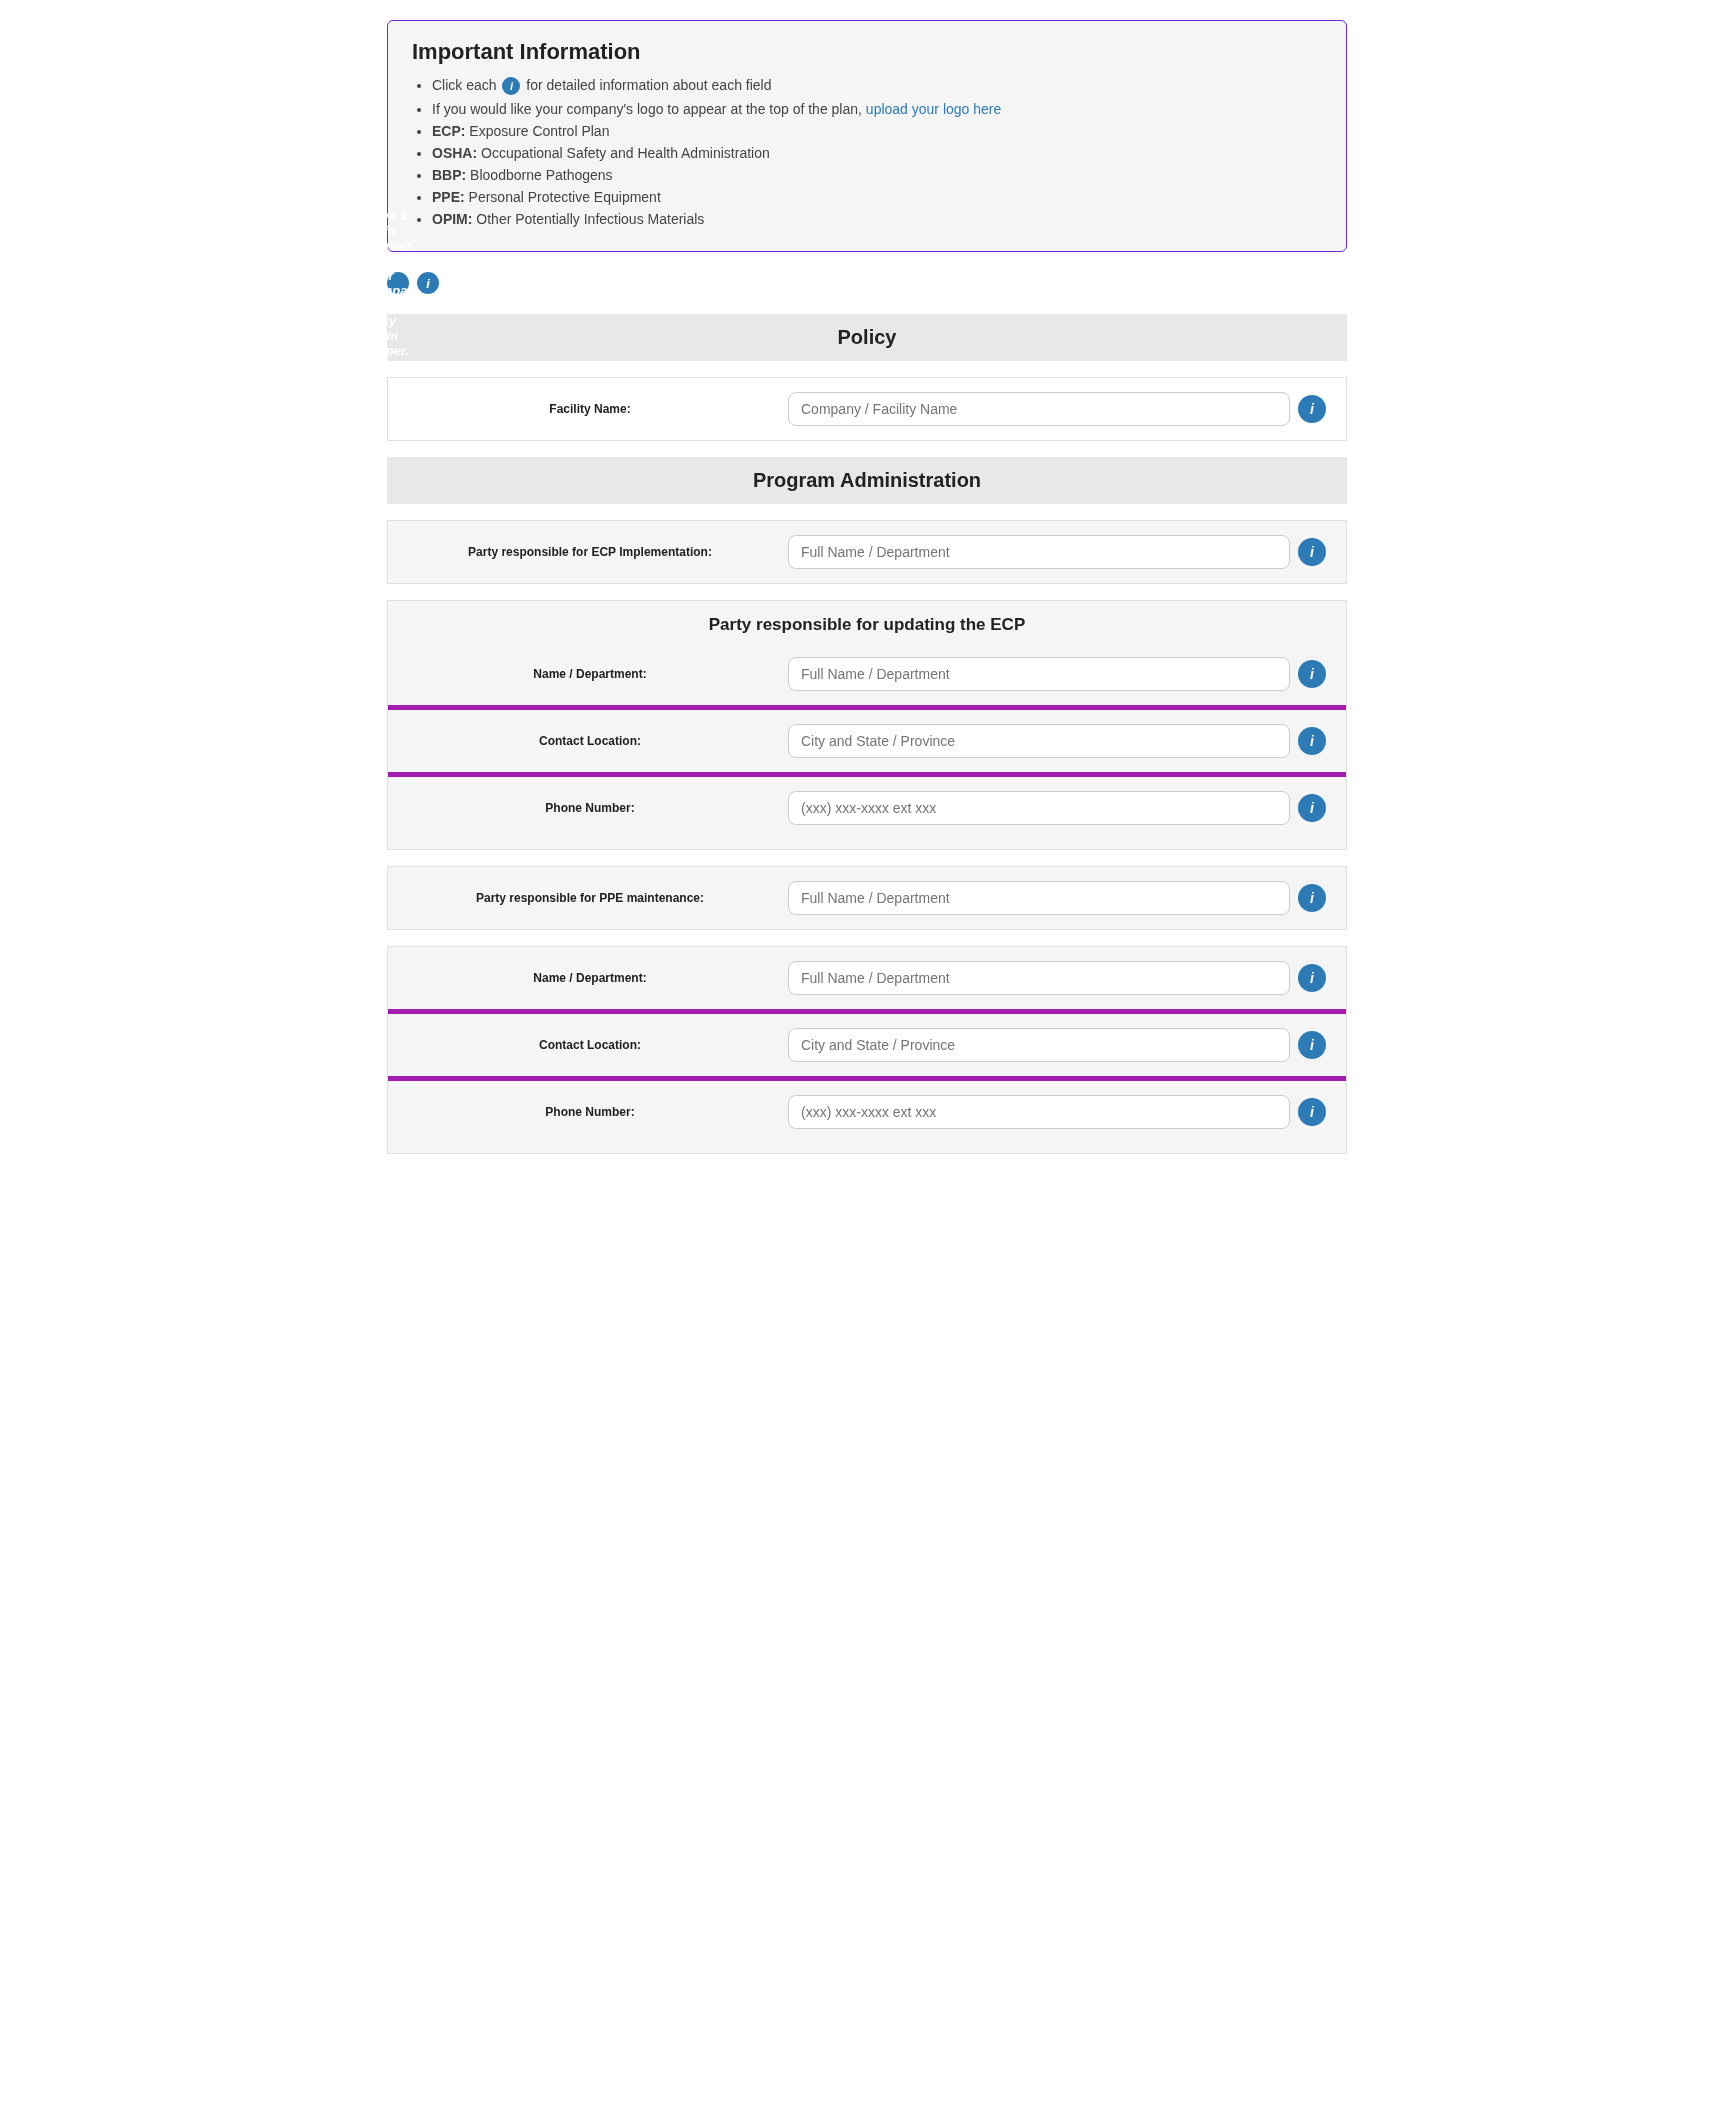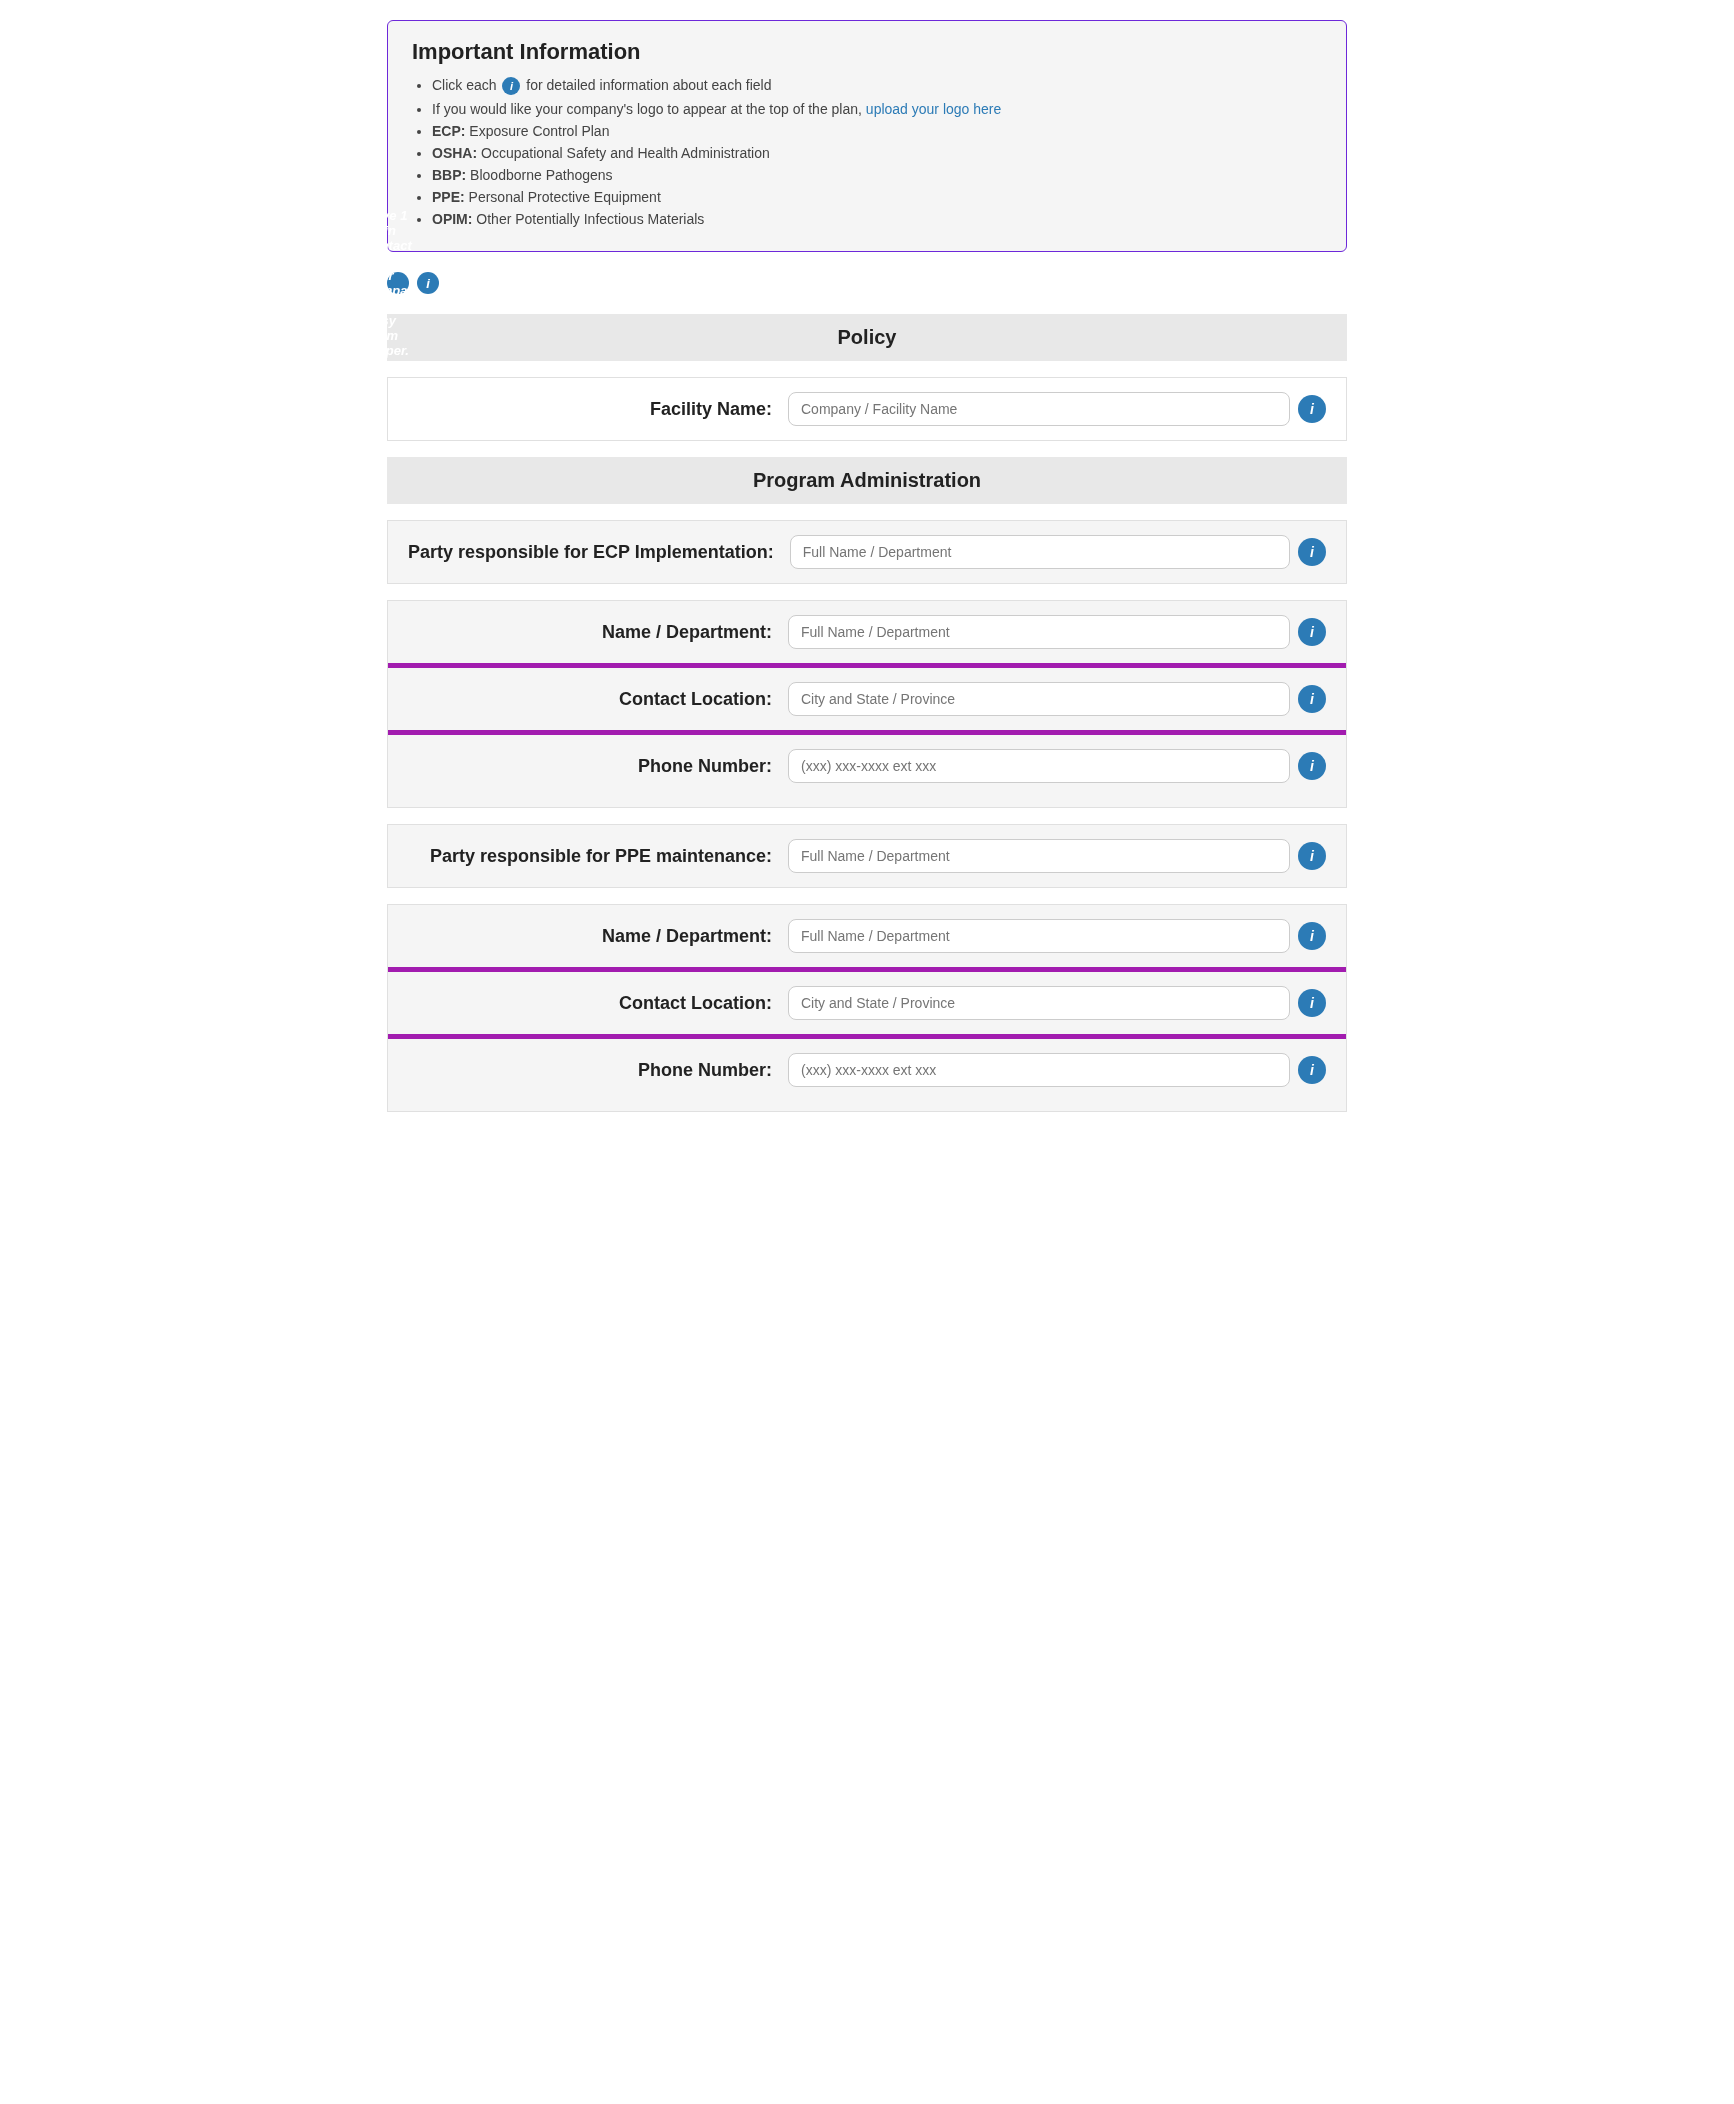--- a/index.html
+++ b/index.html
@@ -115,23 +115,23 @@
       padding: 14px 20px;
       background: #fff;
     }
 
     .form-row + .form-row {
       border-top: 5px solid #a21caf;
     }
 
     .form-label {
       font-weight: bold;
-      font-size: 18px;
-      color: #222;
-      text-align: right;
+      font-size: 12px;
+      color: #222;
+      text-align: center;
       min-width: 380px;
       padding-right: 16px;
     }
 
     .form-input-wrap {
       display: flex;
       align-items: center;
       flex: 1;
       gap: 8px;
     }
@@ -240,20 +240,21 @@
     <div class="form-row">
       <label class="form-label">Party responsible for ECP Implementation:</label>
       <div class="form-input-wrap">
         <input type="text" class="form-input" placeholder="Full Name / Department" style="">
         <button class="info-btn">i</button>
       </div>
     </div>
   </div>
 
   <div class="sub-section">
+    <div class="sub-section-header">Party responsible for updating the ECP</div>
     <div class="form-row">
       <label class="form-label">Name / Department:</label>
       <div class="form-input-wrap">
         <input type="text" class="form-input" placeholder="Full Name / Department" style="">
         <button class="info-btn">i</button>
       </div>
     </div>
     <div class="form-row">
       <label class="form-label">Contact Location:</label>
       <div class="form-input-wrap">

